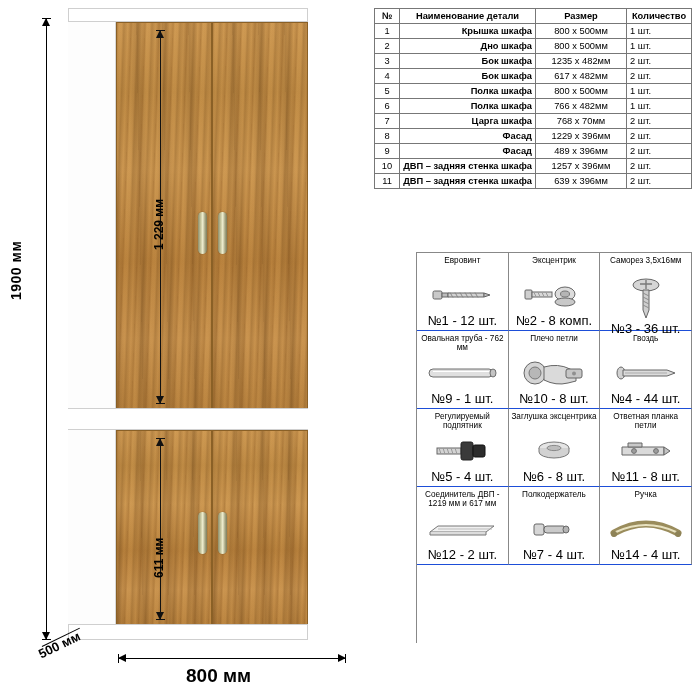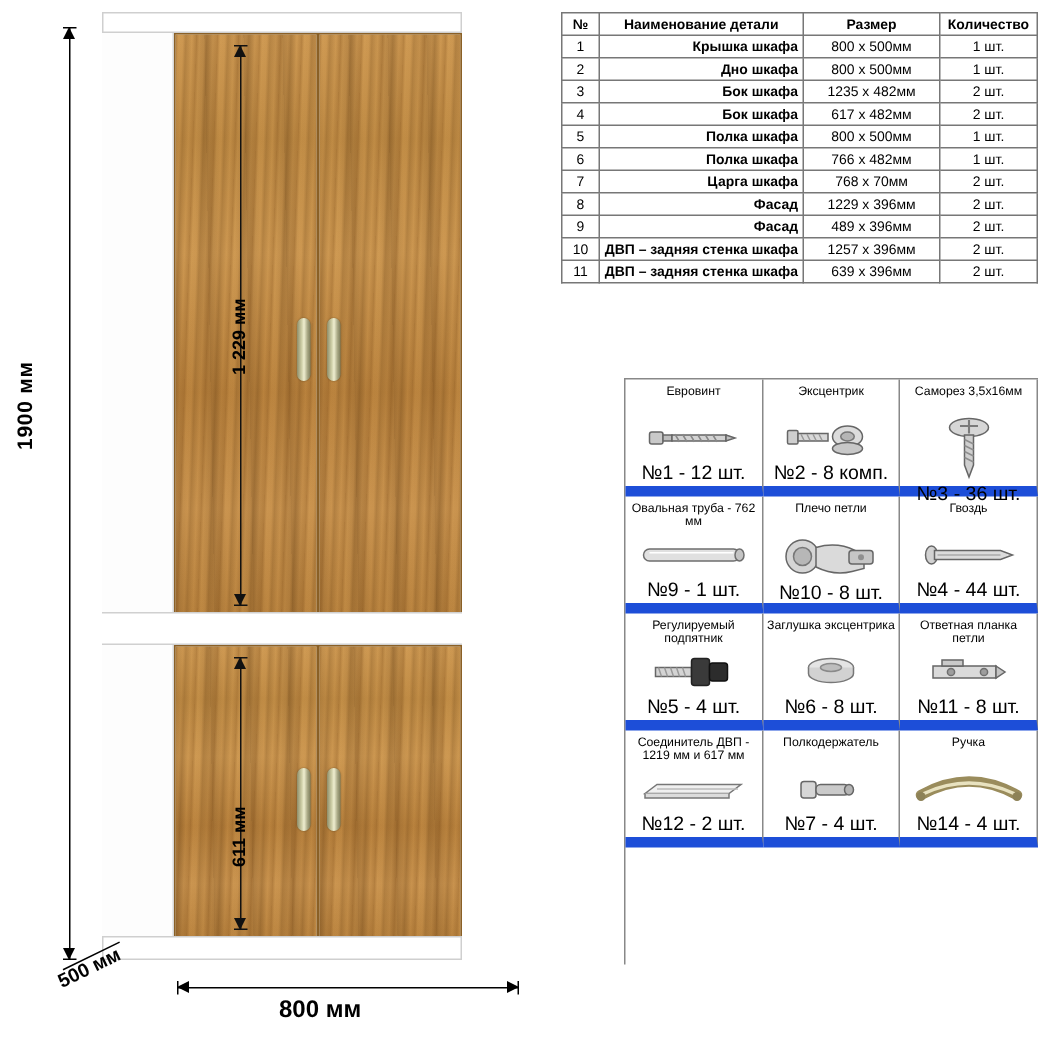--- a/index.html
+++ b/index.html
@@ -226,21 +226,21 @@
     top: 654px;
     width: 0; height: 0;
     border-top: 4px solid transparent;
     border-bottom: 4px solid transparent;
   }
   .arrow-l-800 { left: 118px; border-right: 8px solid #000; }
   .arrow-r-800 { left: 338px; border-left: 8px solid #000; }
   #label-800 {
     position: absolute;
     left: 186px; top: 665px;
-    font-size: 16px; font-weight: bold;
+    font-size: 19px; font-weight: bold;
   }
 
   
   #parts-table-wrap {
     position: absolute;
     left: 374px; top: 8px;
     width: 318px;
   }
   table.parts {
     border-collapse: collapse;
@@ -254,36 +254,36 @@
   }
   table.parts thead th {
     font-weight: bold;
     text-align: center;
     background: #fff;
     font-size: 9.3px;
   }
   table.parts td.num { text-align: center; width: 18px; }
   table.parts td.name { text-align: right; font-weight: bold; }
   table.parts td.size { text-align: center; width: 84px; }
-  table.parts td.qty  { text-align: center; width: 58px; }
+  table.parts td.qty  { width: 58px; }
 
   
   #hardware-grid {
     position: absolute;
     left: 416px; top: 252px;
     width: 276px;
     display: grid;
     grid-template-columns: repeat(3, 1fr);
     border-left: 1px solid #888;
     border-top: 1px solid #888;
     box-sizing: border-box;
   }
   .hw-cell {
     border-right: 1px solid #888;
-    border-bottom: 7px solid #1d4ed8;
+    border-bottom: 1px solid #1d4ed8;
     height: 78px;
     position: relative;
     display: flex;
     flex-direction: column;
     align-items: center;
     justify-content: flex-start;
     padding: 3px 2px 2px;
     box-sizing: border-box;
   }
   .hw-cell.empty { border-right: none; border-bottom: none; }

